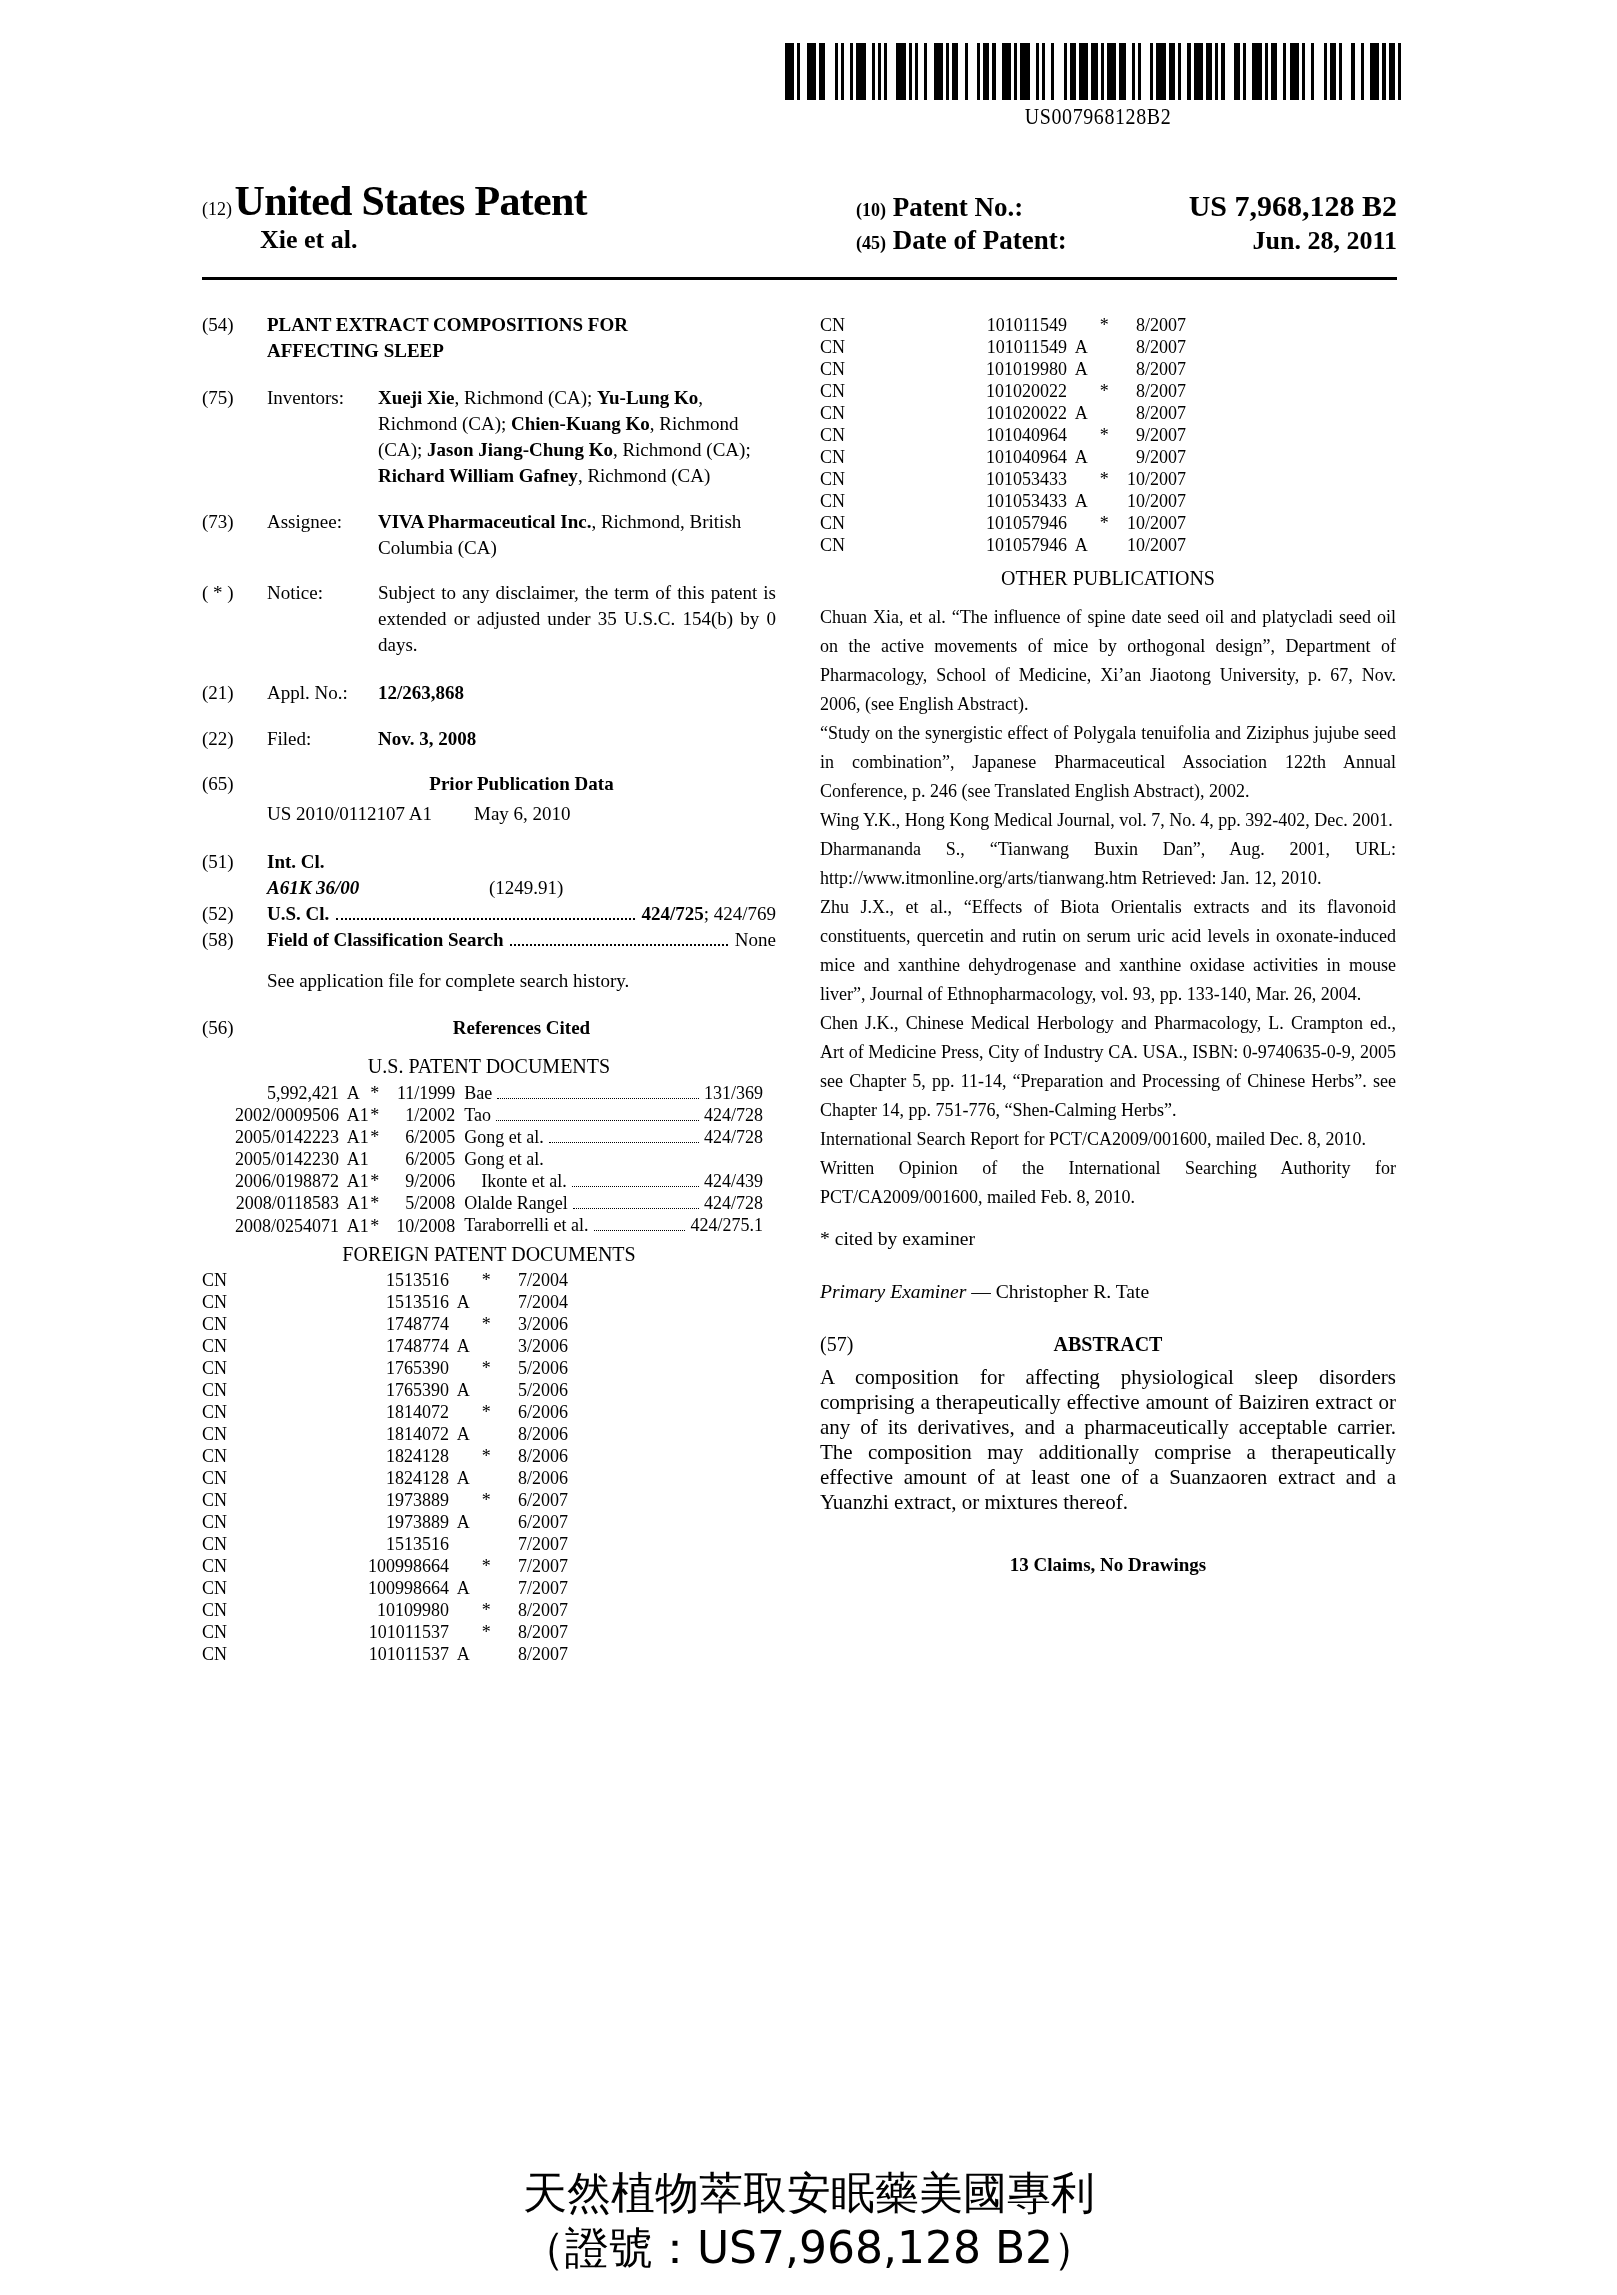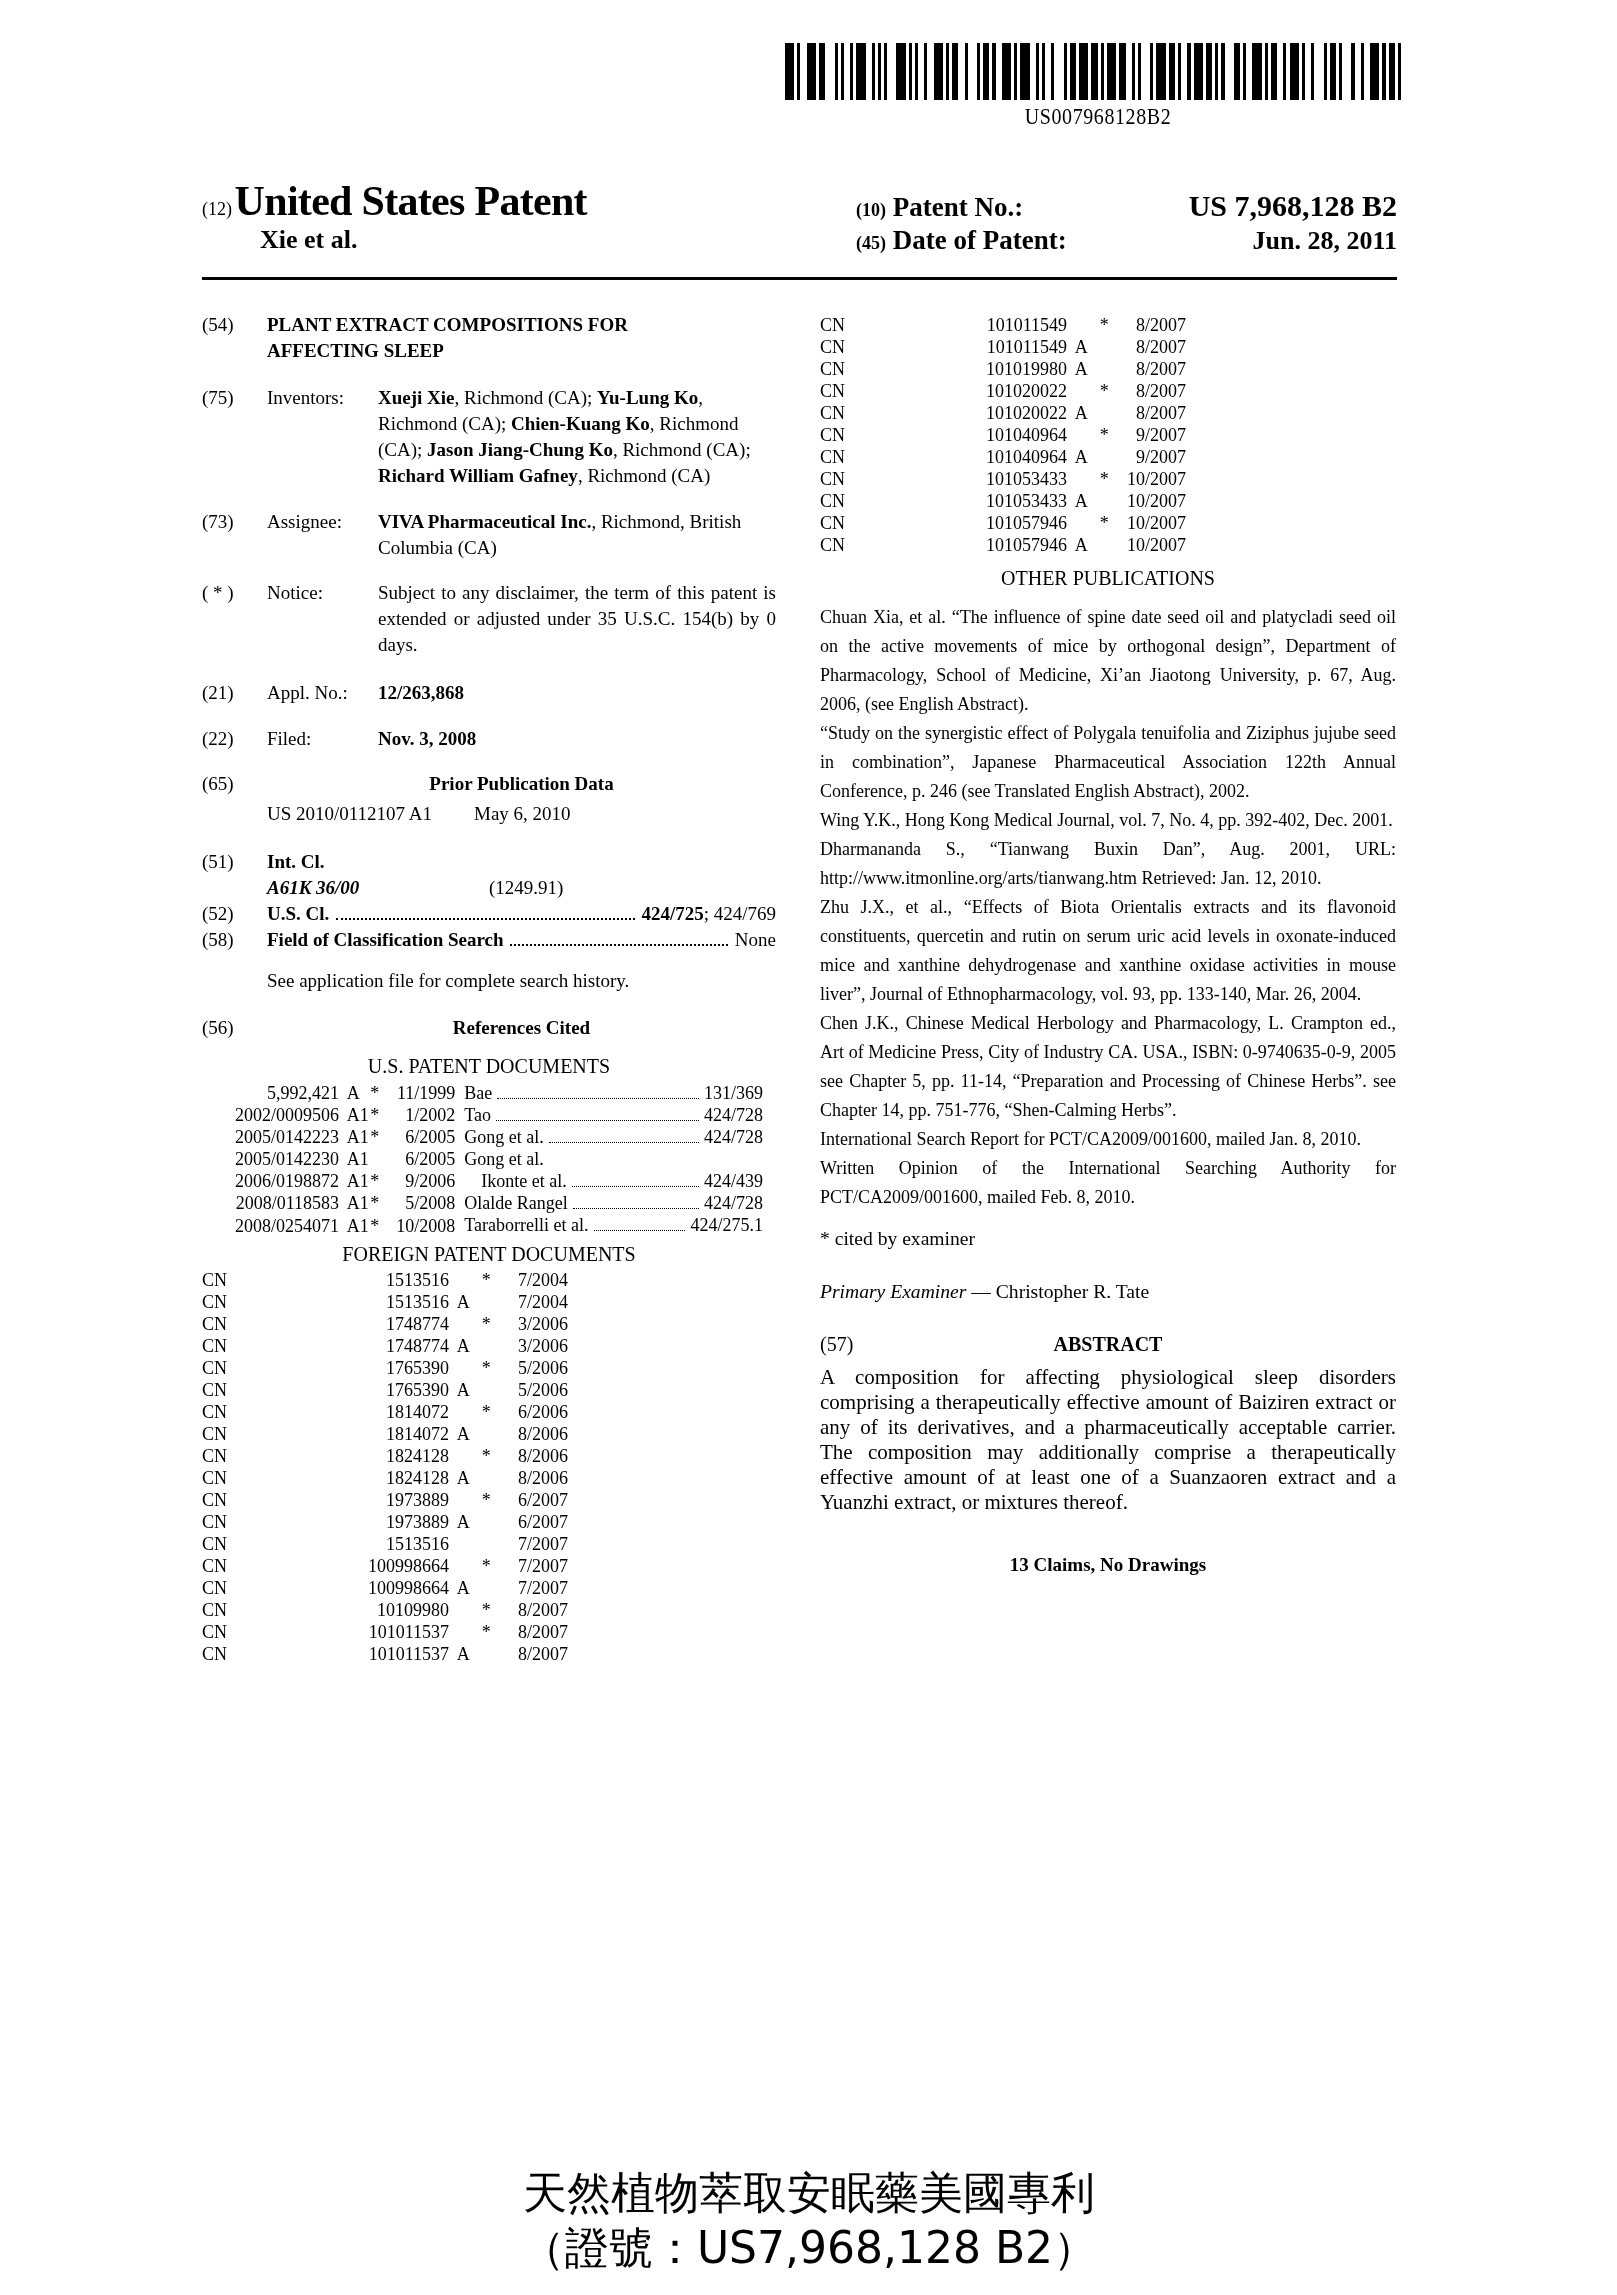--- a/index.html
+++ b/index.html
@@ -588,27 +588,27 @@
           <td style="text-align:right;width:130px">101057946</td>
           <td style="padding-left:7.8px;width:19.6px">A</td>
           <td style="width:19.6px;text-align:center"></td>
           <td style="text-align:right;width:72px">10/2007</td>
         </tr>
       </tbody>
   </table>
 
   <div class="sechead" style="margin:9px 0 11.7px">OTHER PUBLICATIONS</div>
   <div id="other-pubs">
-      <div class="pub">Chuan Xia, et al. “The influence of spine date seed oil and platycladi seed oil on the active movements of mice by orthogonal design”, Department of Pharmacology, School of Medicine, Xi’an Jiaotong University, p. 67, Aug. 2006, (see English Abstract).</div>
+      <div class="pub">Chuan Xia, et al. “The influence of spine date seed oil and platycladi seed oil on the active movements of mice by orthogonal design”, Department of Pharmacology, School of Medicine, Xi’an Jiaotong University, p. 67, Nov. 2006, (see English Abstract).</div>
       <div class="pub">“Study on the synergistic effect of Polygala tenuifolia and Ziziphus jujube seed in combination”, Japanese Pharmaceutical Association 122th Annual Conference, p. 246 (see Translated English Abstract), 2002.</div>
       <div class="pub">Wing Y.K., Hong Kong Medical Journal, vol. 7, No. 4, pp. 392-402, Dec. 2001.</div>
       <div class="pub">Dharmananda S., “Tianwang Buxin Dan”, Aug. 2001, URL: http://www.itmonline.org/arts/tianwang.htm Retrieved: Jan. 12, 2010.</div>
       <div class="pub">Zhu J.X., et al., “Effects of Biota Orientalis extracts and its flavonoid constituents, quercetin and rutin on serum uric acid levels in oxonate-induced mice and xanthine dehydrogenase and xanthine oxidase activities in mouse liver”, Journal of Ethnopharmacology, vol. 93, pp. 133-140, Mar. 26, 2004.</div>
       <div class="pub">Chen J.K., Chinese Medical Herbology and Pharmacology, L. Crampton ed., Art of Medicine Press, City of Industry CA. USA., ISBN: 0-9740635-0-9, 2005 see Chapter 5, pp. 11-14, “Preparation and Processing of Chinese Herbs”. see Chapter 14, pp. 751-776, “Shen-Calming Herbs”.</div>
-      <div class="pub">International Search Report for PCT/CA2009/001600, mailed Jan. 8, 2010.</div>
+      <div class="pub">International Search Report for PCT/CA2009/001600, mailed Dec. 8, 2010.</div>
       <div class="pub">Written Opinion of the International Searching Authority for PCT/CA2009/001600, mailed Feb. 8, 2010.</div>
     </div>
 
   <div style="margin-top:14.3px; font-size:19.6px;">* cited by examiner</div>
 
   <div style="margin-top:27px; font-size:19.6px;">
     <span class="i">Primary Examiner</span><span> — Christopher R. Tate</span>
   </div>
 
   <div style="margin-top:26px; display:grid; grid-template-columns:65px 1fr; font-size:20px;">

